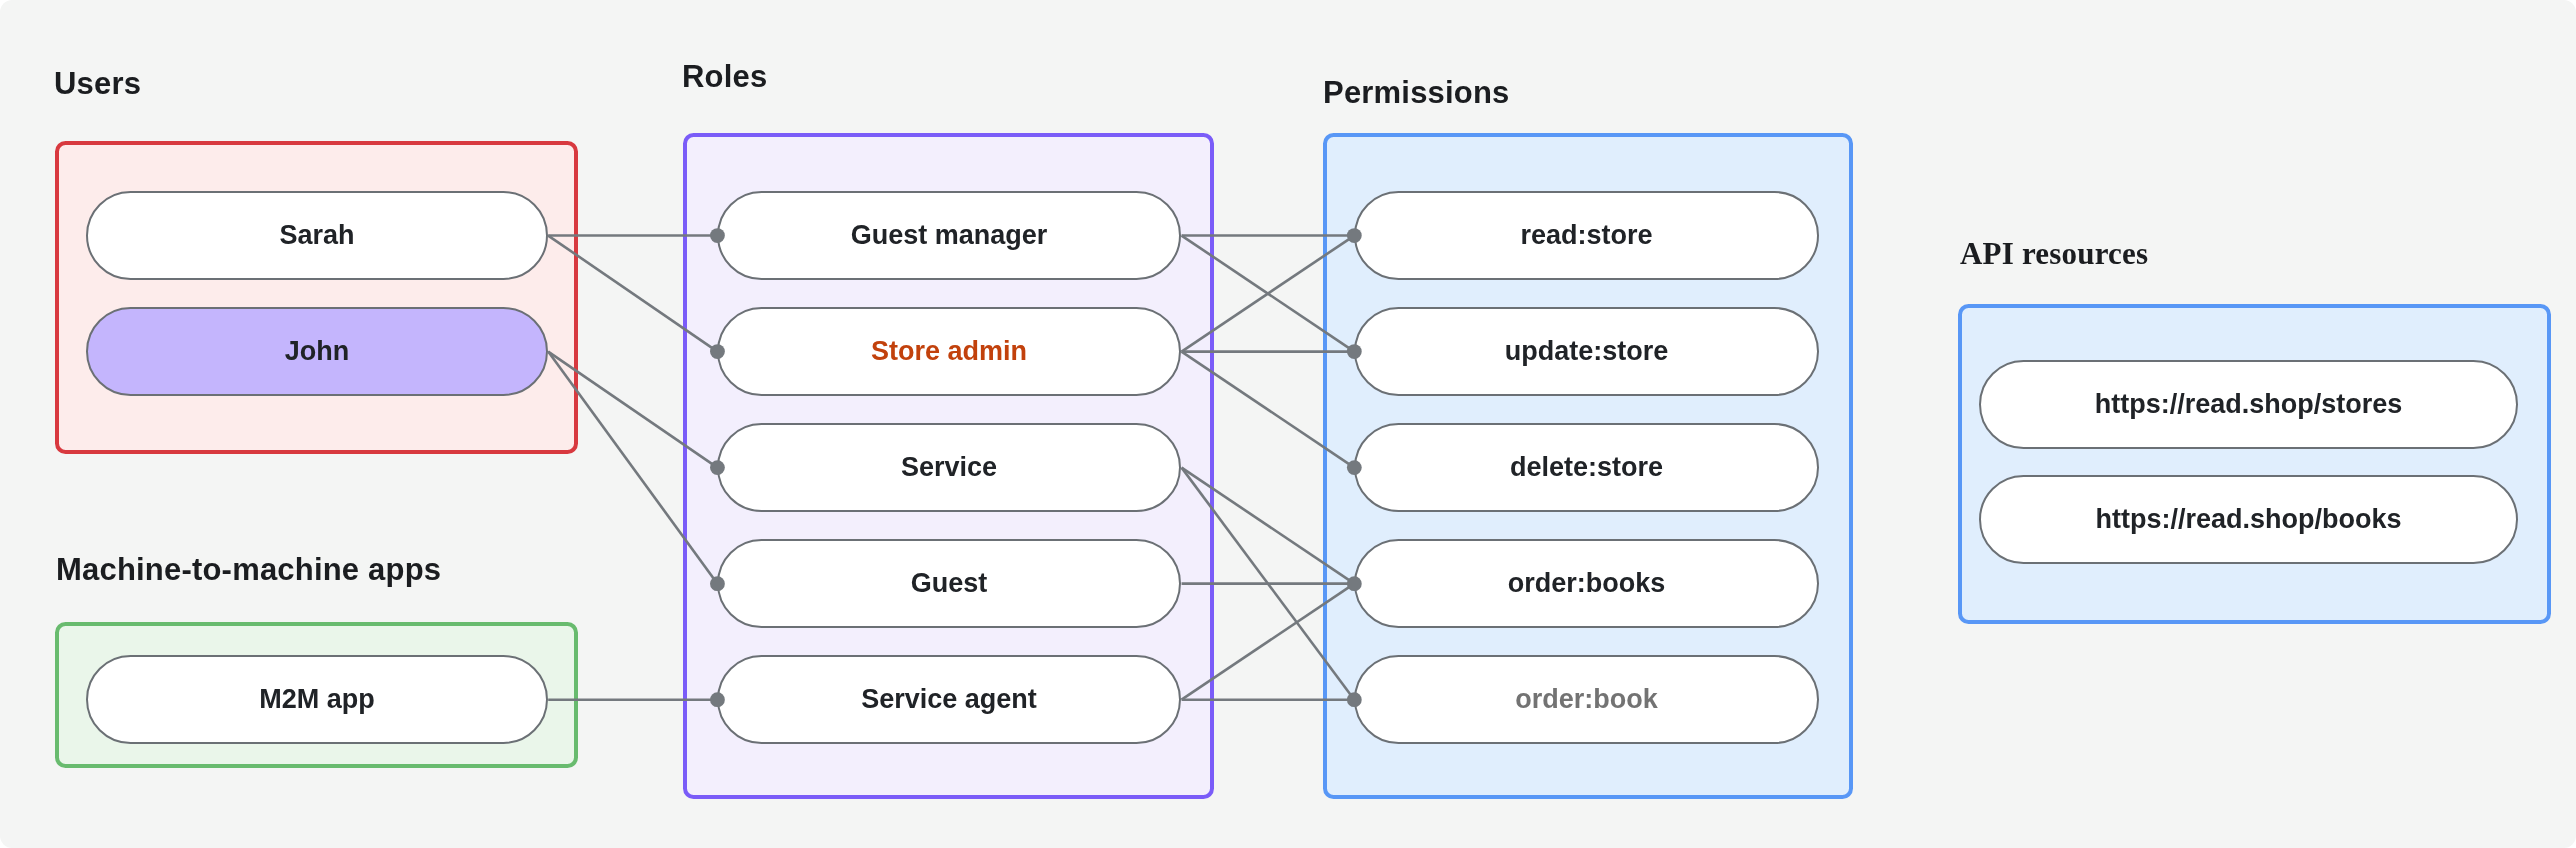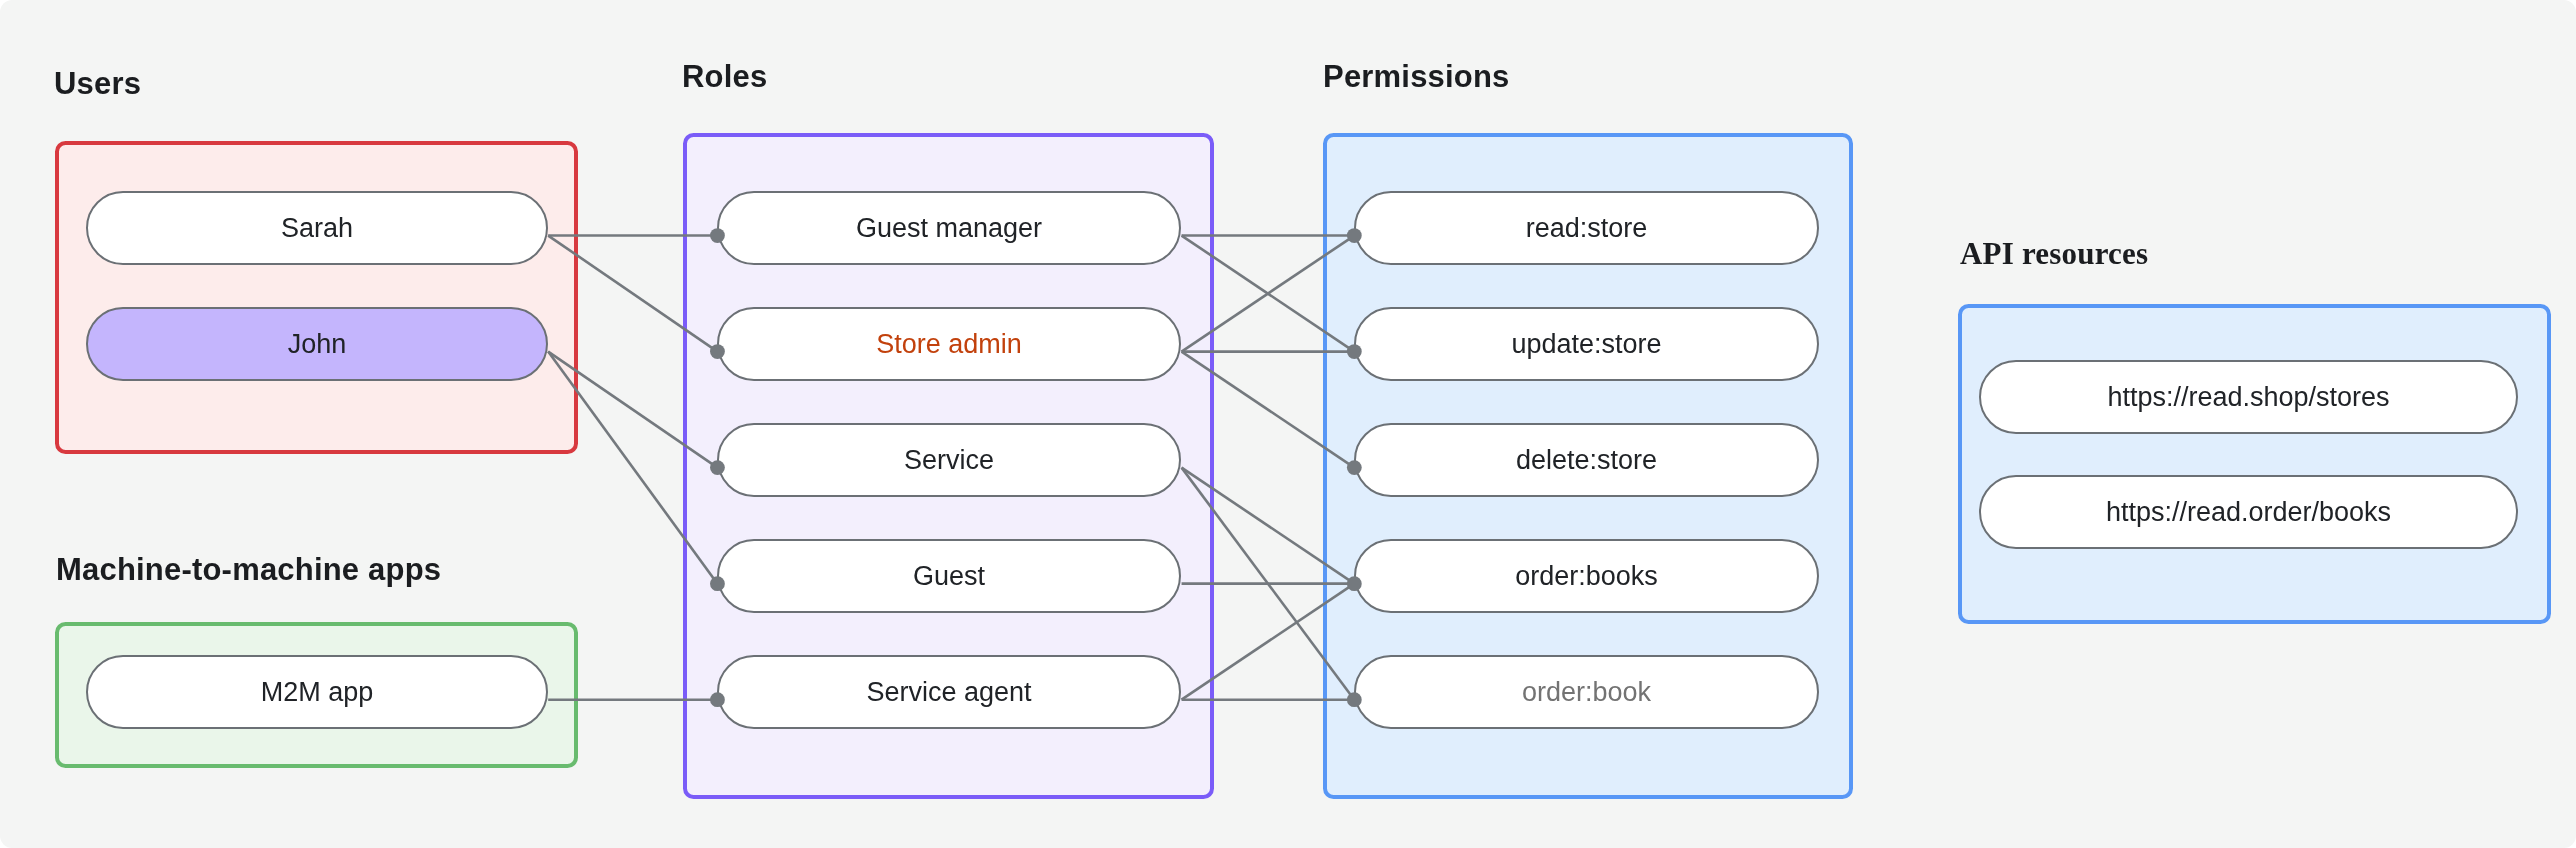--- a/index.html
+++ b/index.html
@@ -30,30 +30,31 @@
     position: absolute;
     font-size: 31px;
     font-weight: 600;
     letter-spacing: 0.2px;
     color: #1b1d20;
     white-space: nowrap;
   }
   .node {
     position: absolute;
     box-sizing: border-box;
-    height: 74px;
+    height: 89px;
     background: #ffffff;
     border: 2.6px solid #6b7075;
     border-radius: 45px;
     display: flex;
     align-items: center;
     justify-content: center;
     font-size: 27px;
     color: #202327;
     white-space: nowrap;
+    font-weight: bold;
   }
   #edges-layer {
     position: absolute;
     left: 0; top: 0;
     width: 2576px;
     height: 848px;
     pointer-events: none;
   }
 </style>
 </head>
@@ -61,40 +62,40 @@
 
 <div id="diagram-canvas">
   <div id="groups-layer">
       <div class="group-box" style="left: 55px; top: 141px; width: 523px; height: 313px; border-color: rgb(216, 57, 63); background: rgb(253, 236, 235);"></div>
       <div class="group-label" style="left: 54px; top: 66px; color: rgb(27, 29, 32);">Users</div>
       <div class="group-box" style="left: 55px; top: 622px; width: 523px; height: 146px; border-color: rgb(104, 187, 110); background: rgb(234, 246, 234);"></div>
       <div class="group-label" style="left: 56px; top: 552px; color: rgb(27, 29, 32);">Machine-to-machine apps</div>
       <div class="group-box" style="left: 683px; top: 133px; width: 531px; height: 666px; border-color: rgb(122, 92, 248); background: rgb(243, 239, 253);"></div>
       <div class="group-label" style="left: 682px; top: 59px; color: rgb(27, 29, 32);">Roles</div>
       <div class="group-box" style="left: 1323px; top: 133px; width: 530px; height: 666px; border-color: rgb(88, 151, 246); background: rgb(224, 238, 253);"></div>
-      <div class="group-label" style="left: 1323px; top: 59px; color: rgb(27, 29, 32);">Permissions</div>
+      <div class="group-label" style="left: 1323px; top: 75px; color: rgb(27, 29, 32);">Permissions</div>
       <div class="group-box" style="left: 1958px; top: 304px; width: 593px; height: 320px; border-color: rgb(88, 151, 246); background: rgb(224, 238, 253);"></div>
       <div class="group-label" style="left: 1960px; top: 236px; color: rgb(27, 29, 32); font-family: Liberation Serif, serif;">API resources</div>
     </div>
   <div id="nodes-layer">
       <div class="node" style="left: 86px; top: 191px; width: 462px; border-color: rgb(107, 112, 117); background: rgb(255, 255, 255); color: rgb(32, 35, 39);">Sarah</div>
       <div class="node" style="left: 86px; top: 307px; width: 462px; border-color: rgb(107, 112, 117); background: #c4b5fd; color: rgb(32, 35, 39);">John</div>
       <div class="node" style="left: 86px; top: 655px; width: 462px; border-color: rgb(107, 112, 117); background: rgb(255, 255, 255); color: rgb(32, 35, 39);">M2M app</div>
       <div class="node" style="left: 717px; top: 191px; width: 464px; border-color: rgb(107, 112, 117); background: rgb(255, 255, 255); color: rgb(32, 35, 39);">Guest manager</div>
       <div class="node" style="left: 717px; top: 307px; width: 464px; border-color: rgb(107, 112, 117); background: rgb(255, 255, 255); color: #c2410c;">Store admin</div>
       <div class="node" style="left: 717px; top: 423px; width: 464px; border-color: rgb(107, 112, 117); background: rgb(255, 255, 255); color: rgb(32, 35, 39);">Service</div>
       <div class="node" style="left: 717px; top: 539px; width: 464px; border-color: rgb(107, 112, 117); background: rgb(255, 255, 255); color: rgb(32, 35, 39);">Guest</div>
       <div class="node" style="left: 717px; top: 655px; width: 464px; border-color: rgb(107, 112, 117); background: rgb(255, 255, 255); color: rgb(32, 35, 39);">Service agent</div>
       <div class="node" style="left: 1354px; top: 191px; width: 465px; border-color: rgb(107, 112, 117); background: rgb(255, 255, 255); color: rgb(32, 35, 39);">read:store</div>
       <div class="node" style="left: 1354px; top: 307px; width: 465px; border-color: rgb(107, 112, 117); background: rgb(255, 255, 255); color: rgb(32, 35, 39);">update:store</div>
       <div class="node" style="left: 1354px; top: 423px; width: 465px; border-color: rgb(107, 112, 117); background: rgb(255, 255, 255); color: rgb(32, 35, 39);">delete:store</div>
       <div class="node" style="left: 1354px; top: 539px; width: 465px; border-color: rgb(107, 112, 117); background: rgb(255, 255, 255); color: rgb(32, 35, 39);">order:books</div>
       <div class="node" style="left: 1354px; top: 655px; width: 465px; border-color: rgb(107, 112, 117); background: rgb(255, 255, 255); color: #737373;">order:book</div>
       <div class="node" style="left: 1979px; top: 360px; width: 539px; border-color: rgb(107, 112, 117); background: rgb(255, 255, 255); color: rgb(32, 35, 39);">https://read.shop/stores</div>
-      <div class="node" style="left: 1979px; top: 475px; width: 539px; border-color: rgb(107, 112, 117); background: rgb(255, 255, 255); color: rgb(32, 35, 39);">https://read.order/books</div>
+      <div class="node" style="left: 1979px; top: 475px; width: 539px; border-color: rgb(107, 112, 117); background: rgb(255, 255, 255); color: rgb(32, 35, 39);">https://read.shop/books</div>
     </div>
   <svg id="edges-layer" width="2576" height="848" viewBox="0 0 2952 972">
       <line x1="628" y1="270" x2="822" y2="270" stroke="#74797e" stroke-width="3"></line>
       <line x1="628" y1="270" x2="822" y2="403" stroke="#74797e" stroke-width="3"></line>
       <line x1="628" y1="403" x2="822" y2="536" stroke="#74797e" stroke-width="3"></line>
       <line x1="628" y1="403" x2="822" y2="669" stroke="#74797e" stroke-width="3"></line>
       <line x1="628" y1="802" x2="822" y2="802" stroke="#74797e" stroke-width="3"></line>
       <line x1="1354" y1="270" x2="1552" y2="270" stroke="#74797e" stroke-width="3"></line>
       <line x1="1354" y1="270" x2="1552" y2="403" stroke="#74797e" stroke-width="3"></line>
       <line x1="1354" y1="403" x2="1552" y2="270" stroke="#74797e" stroke-width="3"></line>

